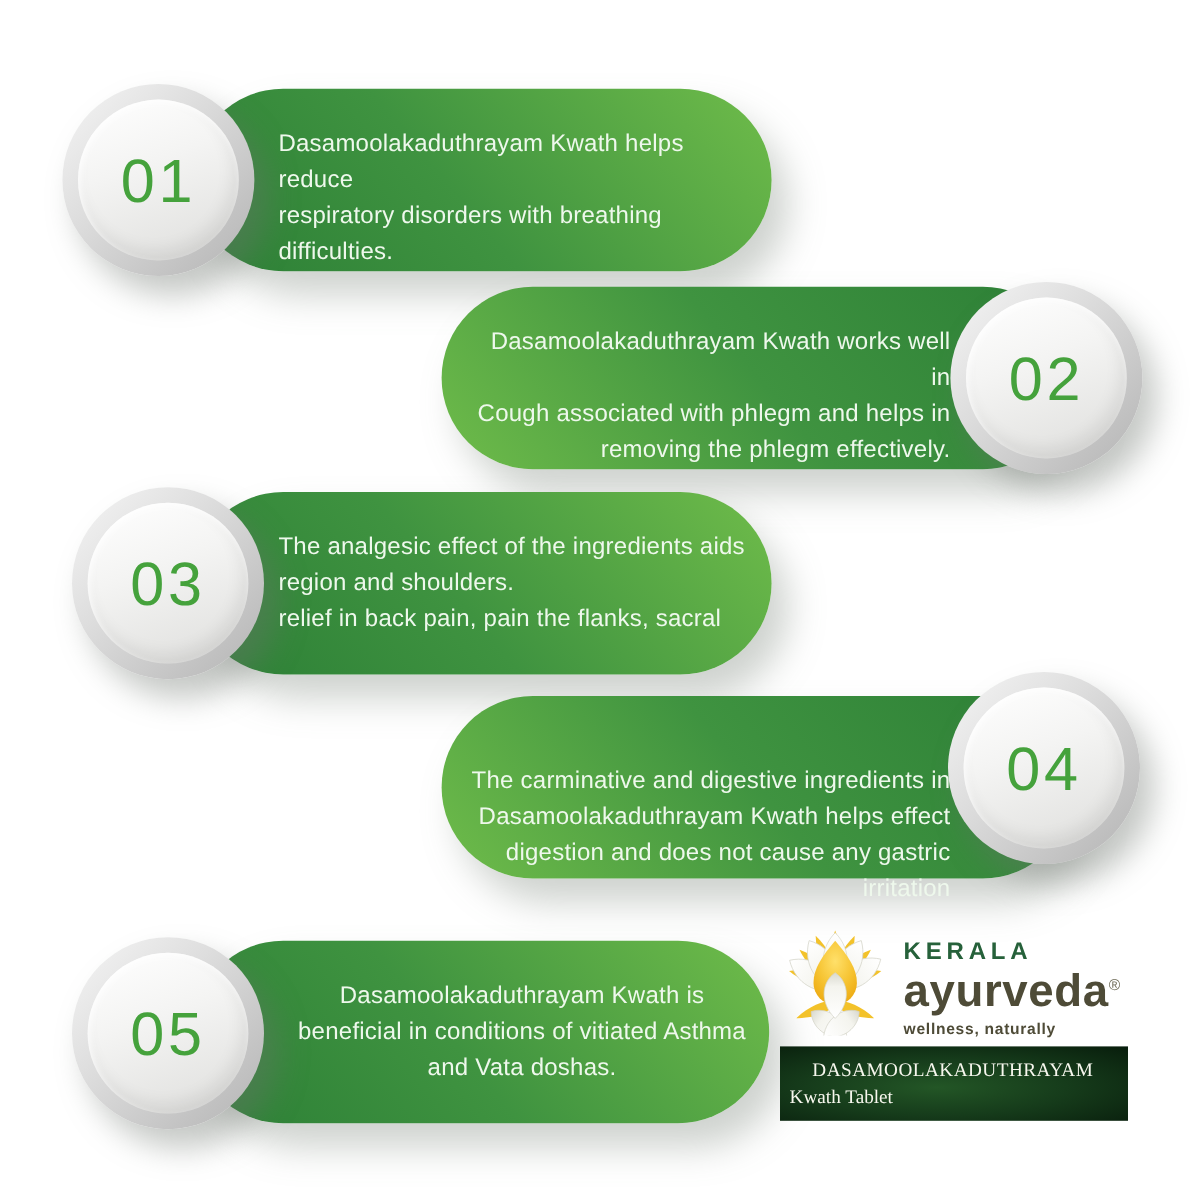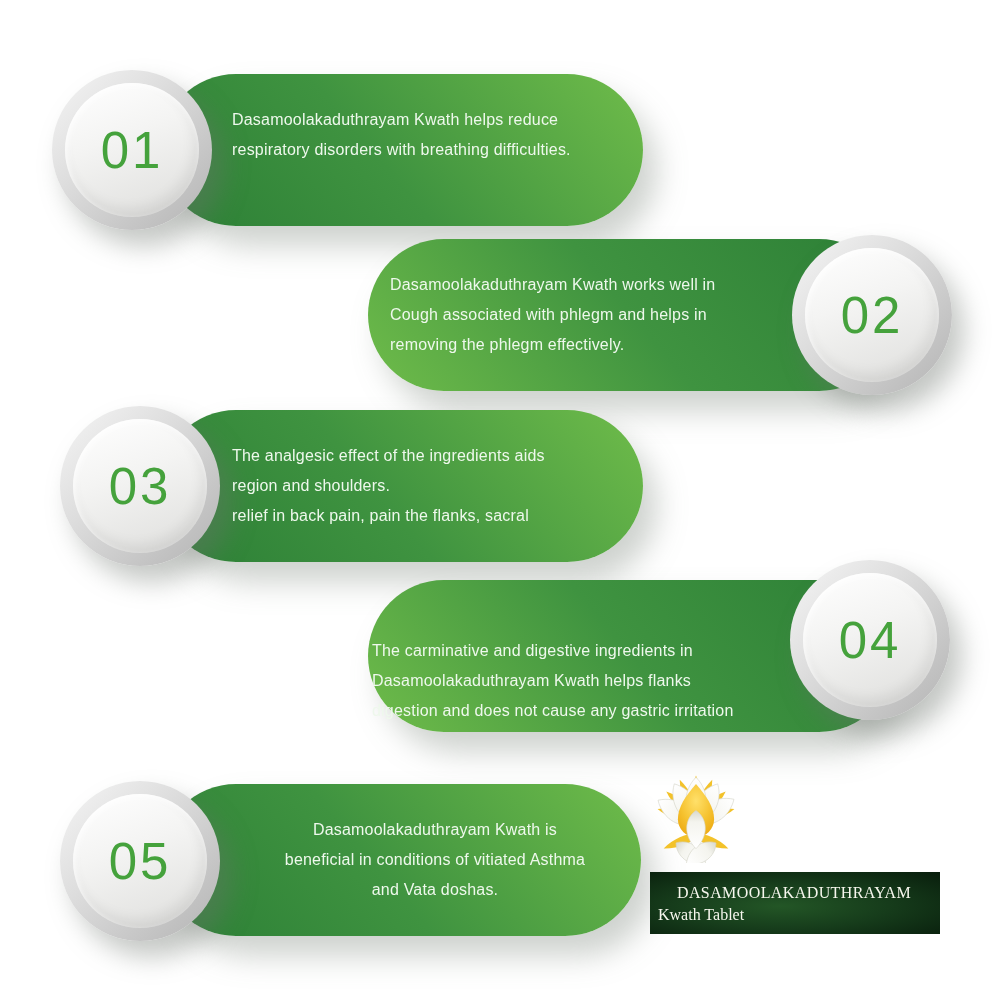--- a/index.html
+++ b/index.html
@@ -19,24 +19,24 @@
   .pill.right{
     background:linear-gradient(50deg,var(--pill-light,#6fbc4a) 0%,var(--pill-mid,#3f9340) 50%,var(--pill-dark,#2c7f36) 100%);
   }
   .pill1{left:160px;top:74px;width:483px;}
   .pill2{left:368px;top:239px;width:527px;}
   .pill3{left:160px;top:410px;width:483px;}
   .pill4{left:368px;top:580px;width:527px;}
   .pill5{left:160px;top:784px;width:481px;}
   
   .pill-text{
-    position:absolute;color:#eef8ec;font-size:16px;line-height:30px;
+    position:absolute;color:#eef8ec;font-size:20px;line-height:30px;
     letter-spacing:0.2px;z-index:3;
   }
-  .pill-text.align-right{}
+  .pill-text.align-right{text-align:right;}
   .text1{left:232px;top:105px;width:400px;}
   .text2{left:390px;top:270px;width:402px;}
   .text3{left:232px;top:441px;width:400px;}
   .text4{left:372px;top:636px;width:420px;}
   .text5{left:240px;top:815px;width:390px;text-align:center;}
   
   .num-circle{
     position:absolute;width:160px;height:160px;border-radius:50%;z-index:2;
     background:linear-gradient(135deg,#f6f6f6 0%,#dddddd 40%,#b3b3b3 100%);
     box-shadow:12px 16px 26px rgba(110,118,110,0.40);
@@ -118,21 +118,21 @@
     <div>region and shoulders.</div>
     <div>relief in back pain, pain the flanks, sacral</div>
   </div>
   <div class="num-circle circle3">
     <span class="num">03</span>
   </div>
 
   <div class="pill right pill4"></div>
   <div class="pill-text align-right text4">
     <div>The carminative and digestive ingredients in</div>
-    <div>Dasamoolakaduthrayam Kwath  helps flanks</div>
+    <div>Dasamoolakaduthrayam Kwath  helps effect</div>
     <div>digestion and does not cause any gastric irritation</div>
   </div>
   <div class="num-circle circle4">
     <span class="num">04</span>
   </div>
 
   <div class="pill left pill5"></div>
   <div class="pill-text text5">
     <div>Dasamoolakaduthrayam Kwath is</div>
     <div>beneficial in conditions of vitiated Asthma</div>
@@ -178,19 +178,24 @@
 
     <path d="M55 22 C66 35 74 46 74 59 A19 19 0 0 1 36 59 C36 46 44 35 55 22 Z" fill="url(#budGrad)"></path>
 
     <g fill="url(#petalGrad)" stroke="#d4d4c8" stroke-width="0.6">
       <path d="M0 0 C-11 -8 -13 -26 0 -38 C13 -26 11 -8 0 0 Z" transform="translate(34,84) rotate(125)"></path>
       <path d="M0 0 C-11 -8 -13 -26 0 -38 C13 -26 11 -8 0 0 Z" transform="translate(76,84) rotate(-125)"></path>
       <path d="M0 0 C-12 -8 -14 -26 0 -40 C14 -26 12 -8 0 0 Z" transform="translate(55,50) rotate(180)"></path>
     </g>
   </svg>
 
+  <div class="logo-text">
+    <div class="brand-top">KERALA</div>
+    <div class="brand-main"><span>ayurveda</span><sup>®</sup></div>
+    <div class="tagline">wellness, naturally</div>
+  </div>
 
   <div class="banner">
     <div class="banner-title">DASAMOOLAKADUTHRAYAM</div>
     <div class="banner-subtitle">Kwath Tablet</div>
   </div>
 
 </div>
 
 </body></html>

